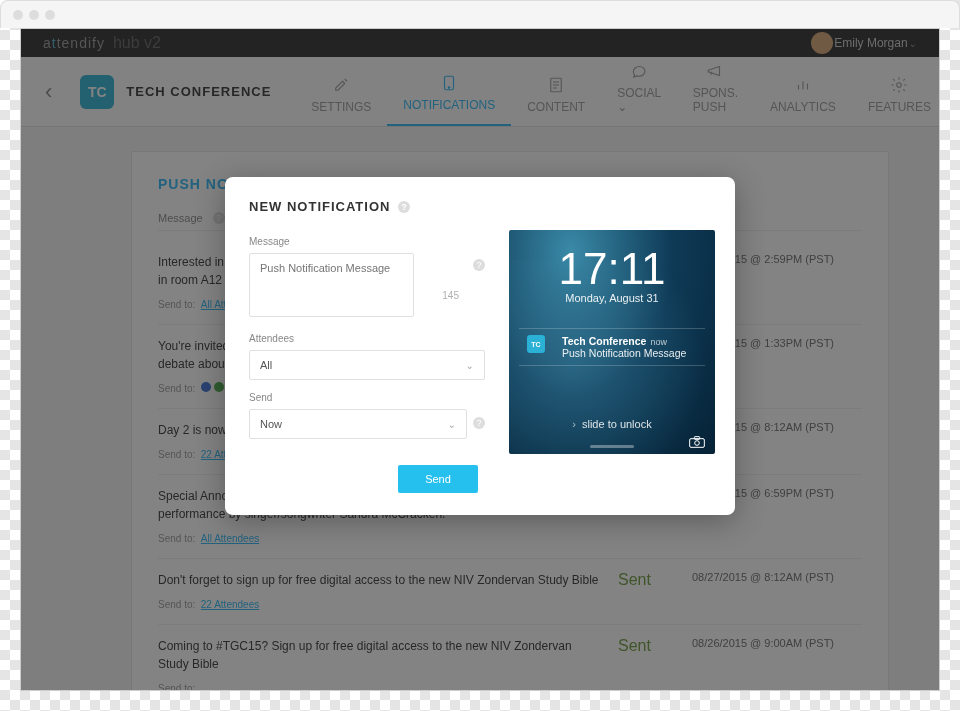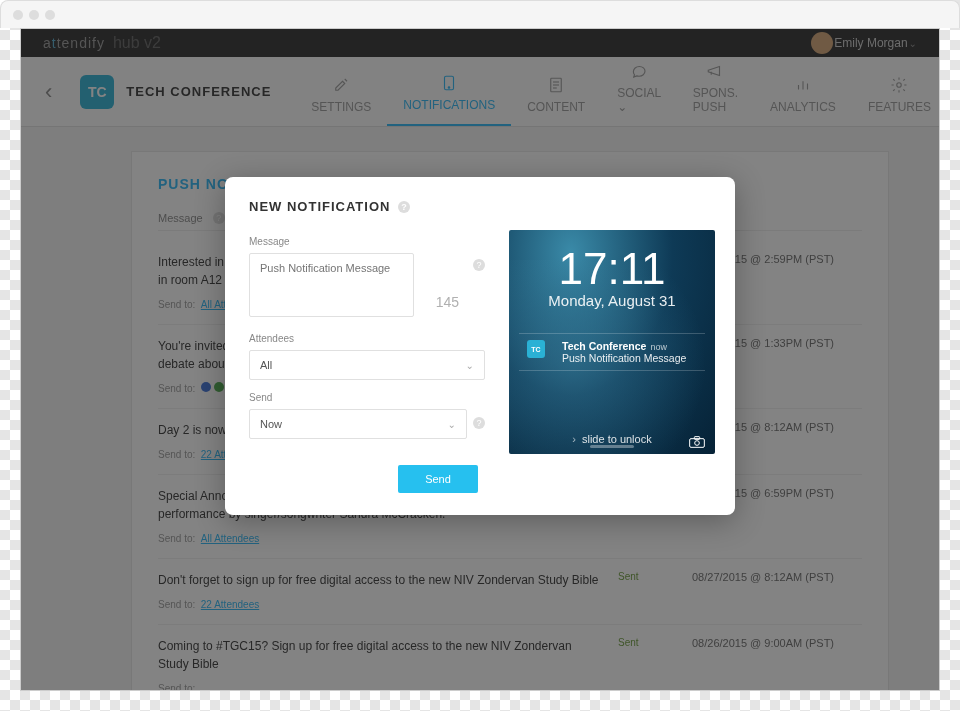--- a/index.html
+++ b/index.html
@@ -27,49 +27,49 @@
 
 .content { padding: 24px 50px 24px 110px; }
 .panel { background: #fff; border: 1px solid #e6e6e6; padding: 24px 26px; }
 .panelh { color: #29b6f6; letter-spacing: 1px; font-size: 14px; font-weight: 600; margin-bottom: 20px; }
 .mdr { display: flex; gap: 10px; font-size: 11px; color: #888; margin-bottom: 10px; border-bottom: 1px solid #eee; padding-bottom: 6px; }
 .qmark { width: 12px; height: 12px; border-radius: 50%; background: #ddd; color: #fff; font-size: 9px; display: inline-flex; align-items: center; justify-content: center; }
 .row { padding: 12px 0; border-bottom: 1px solid #f0f0f0; display: grid; grid-template-columns: 1fr 60px 170px; gap: 14px; align-items: start; font-size: 12px; color: #333; }
 .msg { line-height: 1.5; }
 .meta { font-size: 10px; color: #999; margin-top: 8px; }
 .meta .lnk { color: #29b6f6; text-decoration: underline; }
-.status { color: #6a9a3a; font-size: 10px; }
+.status { color: #6a9a3a; font-size: 16px; }
 .ts { font-size: 11px; color: #6a6a6a; }
 .badge-a { width: 10px; height: 10px; border-radius: 50%; background: #3a6fd8; display: inline-block; }
 .badge-b { width: 10px; height: 10px; border-radius: 50%; background: #4aaa4a; display: inline-block; }
 
 .overlay { position: absolute; inset: 0; background: rgba(30,30,30,0.55); display: flex; align-items: flex-start; justify-content: center; padding-top: 148px; }
 .modal { width: 510px; background: #fff; border-radius: 8px; padding: 22px 20px 22px 24px; display: flex; flex-direction: column; box-shadow: 0 6px 30px rgba(0,0,0,0.3); }
 .mh { font-size: 13px; font-weight: 600; letter-spacing: 1px; color: #333; margin-bottom: 16px; display: flex; align-items: center; gap: 8px; }
 .mbody { display: flex; gap: 24px; }
 .form { flex: 1; display: flex; flex-direction: column; gap: 6px; }
 .flabel { font-size: 10px; color: #888; margin-top: 6px; }
 .frow { display: flex; align-items: flex-start; gap: 6px; }
 .ta { flex: 1; border: 1px solid #e0e0e0; border-radius: 2px; resize: none; height: 64px; padding: 8px 10px; font-size: 11px; color: #888; font-family: inherit; position: relative; }
 .tawrap { flex: 1; position: relative; }
-.charcount { position: absolute; right: 8px; bottom: 11px; font-size: 14px; color: #b0b0b0; }
+.charcount { position: absolute; right: 8px; bottom: 20px; font-size: 10px; color: #b0b0b0; }
 .sel { flex: 1; border: 1px solid #e0e0e0; border-radius: 2px; height: 30px; padding: 0 10px; font-size: 11px; color: #555; display: flex; align-items: center; justify-content: space-between; background: #fff; }
 .chev { color: #aaa; font-size: 10px; }
 .sendbtn { width: 80px; height: 28px; background: #26c0ef; color: #fff; font-size: 11px; border: none; border-radius: 2px; align-self: center; margin-top: 20px; cursor: pointer; margin-left: 142px; }
 
 .phone { width: 206px; height: 224px; border-radius: 2px; overflow: hidden; background: radial-gradient(ellipse at 30% 10%, #3a8aa8 0%, #0e3a56 50%, #062236 100%); position: relative; color: #fff; font-family: "Helvetica Neue", Arial; }
 .phone::before { content: ''; position: absolute; top: 30px; left: -40px; width: 260px; height: 260px; background: radial-gradient(circle at 40% 40%, rgba(60,130,160,0.5), transparent 60%); }
 .ptime { text-align: center; font-size: 44px; font-weight: 200; margin-top: 14px; position: relative; }
-.pdate { text-align: center; font-size: 15px; margin-top: -2px; opacity: 0.9; position: relative; }
+.pdate { text-align: center; font-size: 11px; margin-top: -2px; opacity: 0.9; position: relative; }
 .pnotif { margin: 24px 10px; padding: 6px 8px; display: flex; gap: 17px; font-size: 10.5px; border-top: 1px solid rgba(255,255,255,0.2); border-bottom: 1px solid rgba(255,255,255,0.2); position: relative; }
 .pnicon { width: 18px; height: 18px; background: #2ab1d5; border-radius: 3px; color: #fff; font-size: 7px; font-weight: 700; display: flex; align-items: center; justify-content: center; flex-shrink: 0; }
 .pnt { font-weight: 600; }
 .pnw { font-size: 9px; opacity: 0.7; margin-left: 4px; font-weight: 400; }
 .pnm { opacity: 0.9; }
-.slide { position: absolute; bottom: 9px; width: 100%; text-align: center; font-size: 11px; opacity: 0.85; margin-top: 44px; }
+.slide { position: absolute; bottom: 24px; width: 100%; text-align: center; font-size: 11px; opacity: 0.85; margin-top: 44px; }
 .slide::before { content: '›'; margin-right: 6px; opacity: 0.7; }
 .homebar { position: absolute; bottom: 6px; left: 50%; transform: translateX(-50%); width: 44px; height: 3px; background: rgba(255,255,255,0.35); border-radius: 2px; }
 .cam { position: absolute; bottom: 6px; right: 10px; width: 16px; height: 12px; }
 </style>
 </head>
 <body>
 
 <div class="chrome">
   <div class="window-bar">
     <div class="dot"></div>

